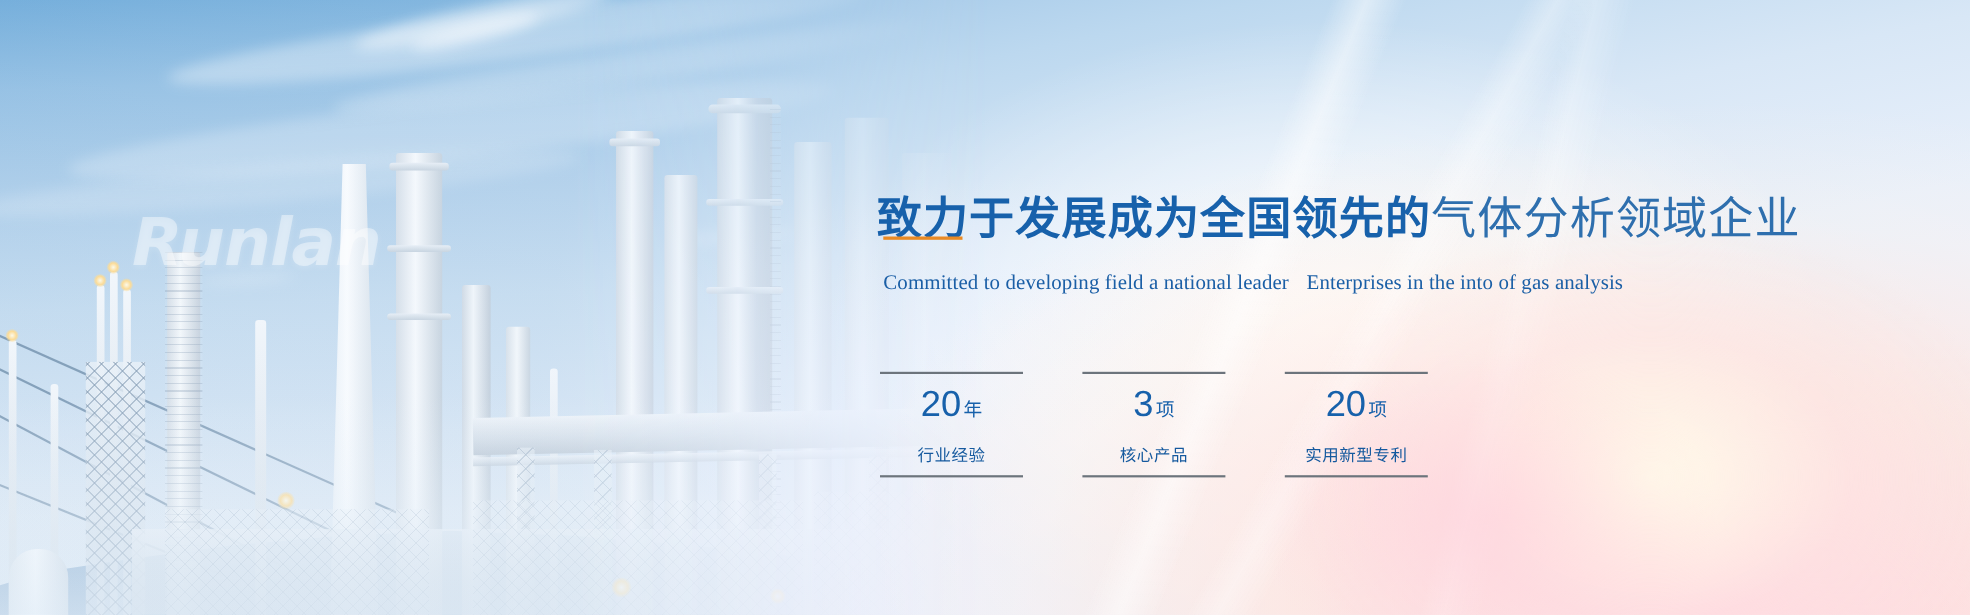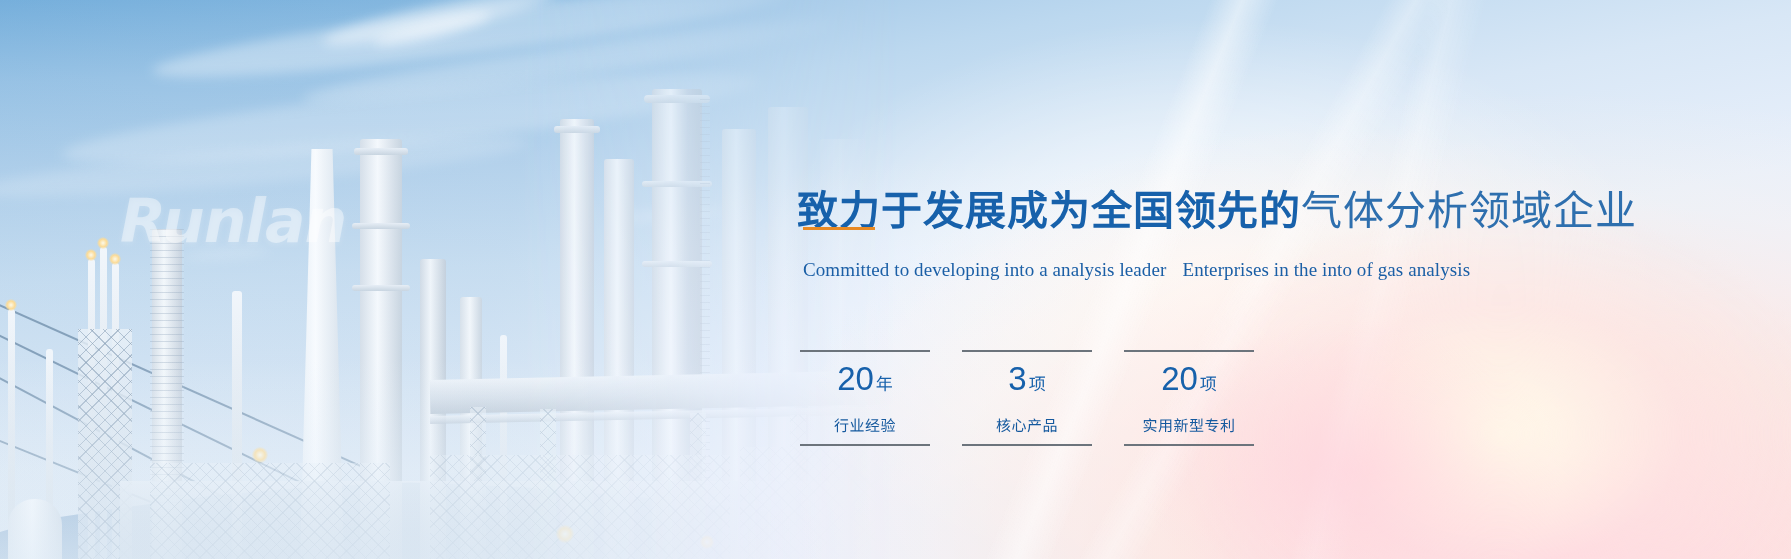--- a/index.html
+++ b/index.html
@@ -113,21 +113,21 @@
   .watermark{
     position:absolute;left:120px;top:186px;
     font-size:60px;font-weight:700;font-style:italic;letter-spacing:-1px;
     color:rgba(255,255,255,.42);
     font-family:"DejaVu Sans","Liberation Sans",sans-serif;
     text-shadow:0 2px 6px rgba(255,255,255,.18);
     white-space:nowrap;pointer-events:none;user-select:none;
   }
 
   
-  .copy{position:absolute;left:797px;top:12px;width:980px;height:405px;}
+  .copy{position:absolute;left:797px;top:0;width:980px;height:405px;}
 
   .headline{
     position:absolute;left:0;top:152px;white-space:nowrap;
     font-size:41px;line-height:1;color:#1b62ab;
     font-family:"Liberation Sans","DejaVu Sans",sans-serif;
   }
   .headline .strong{font-weight:700;letter-spacing:1px;color:#1761ab;}
   .headline .light{font-weight:400;letter-spacing:1px;color:#2e6fae;}
 
   .rule{
@@ -135,21 +135,21 @@
   }
 
   .subline{
     position:absolute;left:6px;top:228px;white-space:nowrap;
     font-family:"Liberation Serif","DejaVu Serif",serif;
     font-size:19px;color:#1b5fa6;letter-spacing:.1px;
   }
   .subline .gap{display:inline-block;width:16px;}
 
   
-  .stats{position:absolute;left:3px;top:338px;display:flex;gap:32px;align-items:flex-end;}
+  .stats{position:absolute;left:3px;top:338px;display:flex;gap:54px;align-items:flex-end;}
   .stat{
     position:relative;width:130px;height:92px;
     display:flex;flex-direction:column;align-items:center;justify-content:center;
     border-top:2px solid #6c747c;border-bottom:2px solid #6c747c;
   }
   .stat .num{
     display:flex;align-items:baseline;color:#1761ab;line-height:1;
     font-family:"Liberation Sans","DejaVu Sans",sans-serif;
   }
   .stat .num .v{font-size:33px;font-weight:400;letter-spacing:0;}
@@ -271,21 +271,21 @@
 
     <div class="watermark">Runlan</div>
   </div>
 
   <div class="copy">
 
     <h1 class="headline"><span class="strong">致力于发展成为全国领先的</span><span class="light">气体分析领域企业</span></h1>
 
     <div class="rule"></div>
 
-    <p class="subline"><span>Committed to developing into a analysis leader</span><span class="gap"></span><span>Enterprises in the into of gas analysis</span></p>
+    <p class="subline"><span>Committed to developing field a national leader</span><span class="gap"></span><span>Enterprises in the into of gas analysis</span></p>
 
     <div class="stats">
 
       <div class="stat">
         <div class="num">
           <span class="v">20</span>
           <span class="u">年</span>
         </div>
         <div class="lbl">行业经验</div>
       </div>

